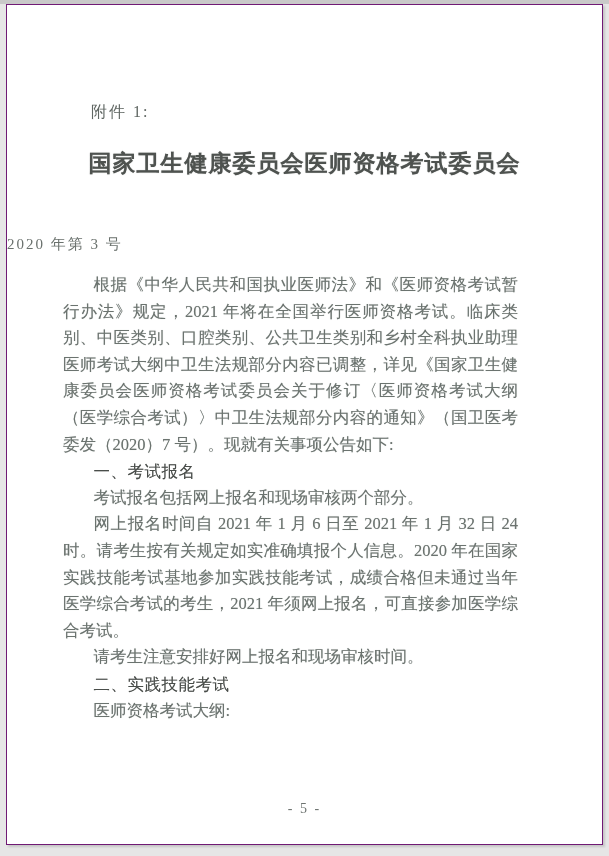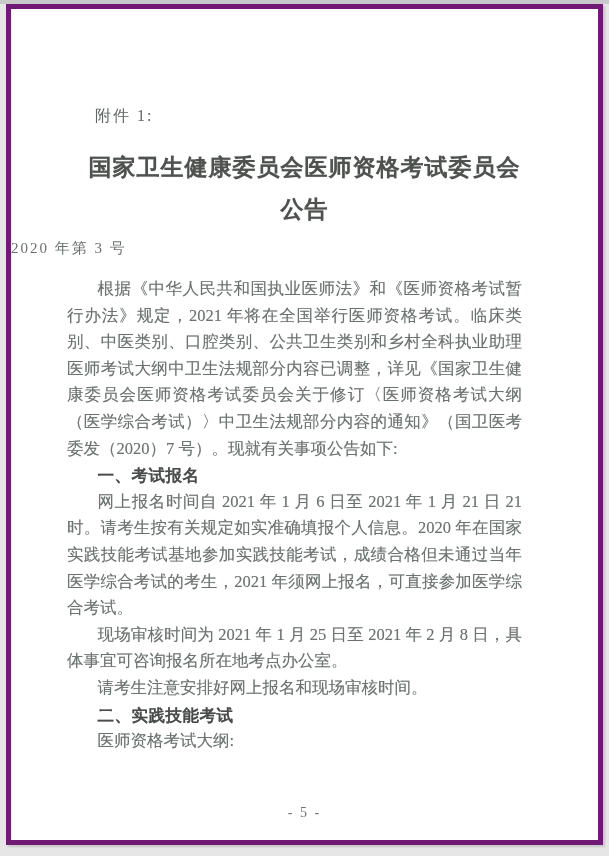--- a/index.html
+++ b/index.html
@@ -21,21 +21,21 @@
     width: 609px; height: 4px;
     background: #c9c9c9;
   }
   .page {
     position: absolute;
     left: 6px;
     top: 4px;
     width: 597px;
     height: 841px;
     background: #ffffff;
-    border: 5px solid #701a75;
+    border: 1px solid #701a75;
     box-shadow: 2px 2px 2px rgba(0,0,0,0.14);
     box-sizing: border-box;
   }
   .attachment-label {
     position: absolute;
     left: 84px;
     top: 97px;
     font-size: 16px;
     color: #5f6662;
     letter-spacing: 2px;
@@ -75,21 +75,21 @@
     text-align: justify;
     text-shadow: 0 0 0.7px rgba(107,115,111,0.45);
   }
   .doc-body p {
     margin: 0;
     padding: 0;
     text-indent: 1.85em;
   }
   .doc-body p.section-heading {
     font-family: "Liberation Sans", "DejaVu Sans", sans-serif;
-    font-weight: bold;
+    font-weight: normal;
     color: #494d4a;
     letter-spacing: 0.5px;
     text-shadow: 0 0 0.6px rgba(73,77,74,0.5);
   }
   .page-number {
     position: absolute;
     left: 0;
     top: 795px;
     width: 100%;
     text-align: center;
@@ -103,30 +103,29 @@
 <body>
 
 <div class="scan-top-strip"></div>
 
 <div class="page">
 
   <div class="attachment-label">附件 1:</div>
 
   <div class="doc-title">
     <div>国家卫生健康委员会医师资格考试委员会</div>
-    <div>公告</div>
   </div>
 
   <div class="doc-number">2020 年第 3 号</div>
 
   <div class="doc-body">
     <p>根据《中华人民共和国执业医师法》和《医师资格考试暂行办法》规定，2021 年将在全国举行医师资格考试。临床类别、中医类别、口腔类别、公共卫生类别和乡村全科执业助理医师考试大纲中卫生法规部分内容已调整，详见《国家卫生健康委员会医师资格考试委员会关于修订〈医师资格考试大纲（医学综合考试）〉中卫生法规部分内容的通知》（国卫医考委发（2020）7 号）。现就有关事项公告如下:</p>
     <p class="section-heading">一、考试报名</p>
-    <p>网上报名时间自 2021 年 1 月 6 日至 2021 年 1 月 21 日 21 时。请考生按有关规定如实准确填报个人信息。2020 年在国家实践技能考试基地参加实践技能考试，成绩合格但未通过当年医学综合考试的考生，2021 年须网上报名，可直接参加医学综合考试。</p>
-    <p>现场审核时间为 2021 年 1 月 25 日至 2021 年 2 月 8 日，具体事宜可咨询报名所在地考点办公室。</p>
+    <p>考试报名包括网上报名和现场审核两个部分。</p>
+    <p>网上报名时间自 2021 年 1 月 6 日至 2021 年 1 月 32 日 24 时。请考生按有关规定如实准确填报个人信息。2020 年在国家实践技能考试基地参加实践技能考试，成绩合格但未通过当年医学综合考试的考生，2021 年须网上报名，可直接参加医学综合考试。</p>
     <p>请考生注意安排好网上报名和现场审核时间。</p>
     <p class="section-heading">二、实践技能考试</p>
     <p>医师资格考试大纲:</p>
   </div>
 
   <div class="page-number">- 5 -</div>
 
 </div>
 
 </body></html>

